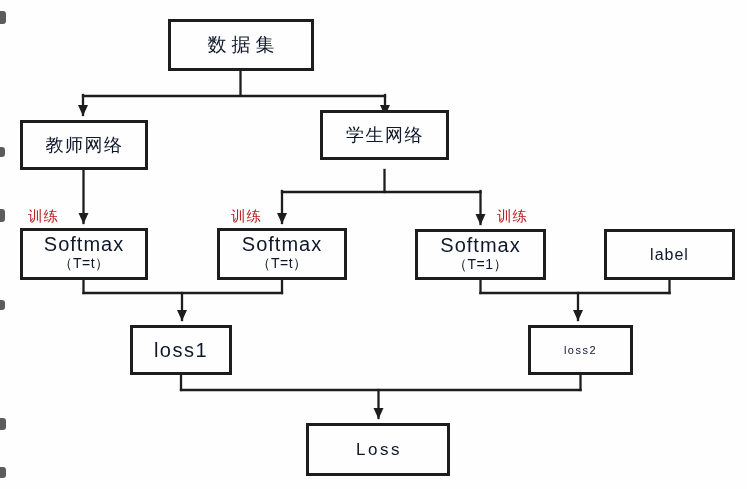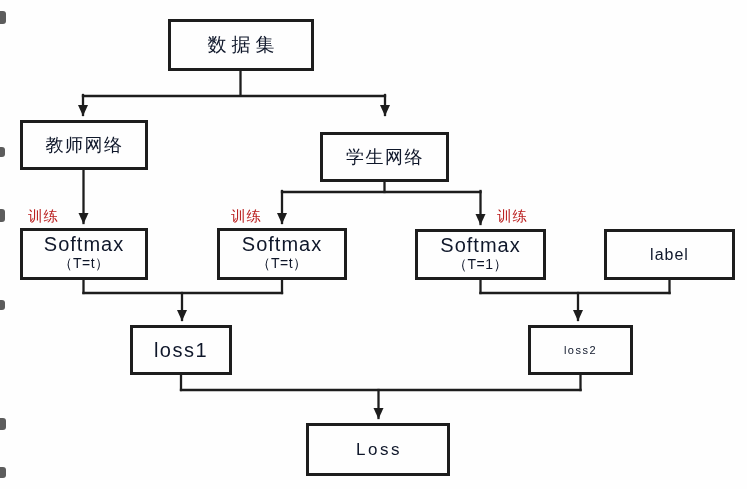--- a/index.html
+++ b/index.html
@@ -33,21 +33,21 @@
     border: 3px solid #1d1d1d;
     display: flex;
     flex-direction: column;
     align-items: center;
     justify-content: center;
     color: #0f172a;
     text-align: center;
   }
   .n-dataset { left: 168px; top: 19px;  width: 146px; height: 52px; font-size: 19px; letter-spacing: 5px; padding-left: 5px; }
   .n-teacher { left: 20px;  top: 120px; width: 128px; height: 50px; font-size: 18px; letter-spacing: 1.5px; padding-left: 1px; }
-  .n-student { left: 320px; top: 132px; width: 129px; height: 50px; font-size: 18px; letter-spacing: 1.5px; padding-left: 1px; }
+  .n-student { left: 320px; top: 110px; width: 129px; height: 50px; font-size: 18px; letter-spacing: 1.5px; padding-left: 1px; }
   .n-softmax1 { left: 20px;  top: 228px; width: 128px; height: 52px; }
   .n-softmax2 { left: 217px; top: 228px; width: 130px; height: 52px; }
   .n-softmax3 { left: 415px; top: 229px; width: 131px; height: 51px; }
   .n-label   { left: 604px; top: 229px; width: 131px; height: 51px; font-size: 16px; letter-spacing: 1px; }
   .n-loss1   { left: 130px; top: 325px; width: 102px; height: 50px; font-size: 20px; letter-spacing: 1.5px; }
   .n-loss2   { left: 528px; top: 325px; width: 105px; height: 50px; font-size: 11px; letter-spacing: 1.5px; }
   .n-loss    { left: 306px; top: 423px; width: 144px; height: 53px; font-size: 17px; letter-spacing: 2.5px; padding-left: 2px; text-align: right; }
   .softmax-title { font-size: 20px; line-height: 19px; letter-spacing: 1px; }
   .softmax-sub   { font-size: 14px; line-height: 19px; letter-spacing: 0.5px; }
   .train {

